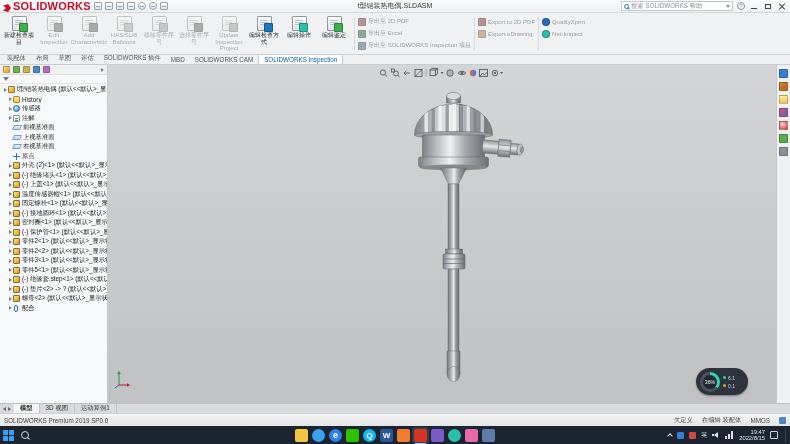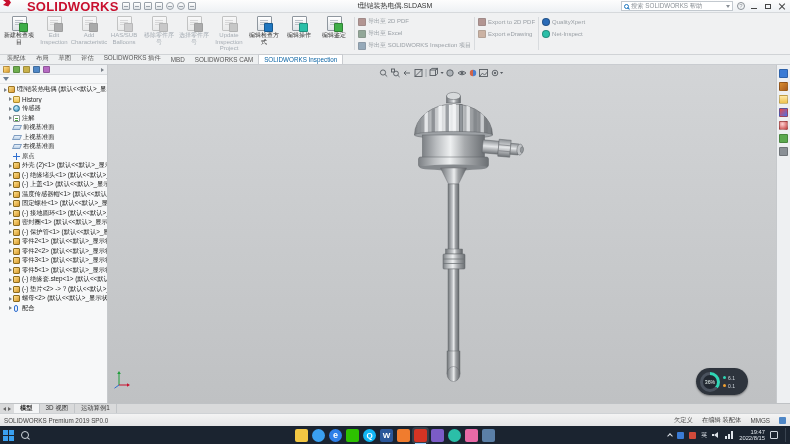--- a/index.html
+++ b/index.html
@@ -1,21 +1,21 @@
 <!DOCTYPE html>
 <html><head>
 <meta charset="utf-8">
 <style>
   *{margin:0;padding:0;box-sizing:border-box;font-family:"Liberation Sans",sans-serif}
   html,body{width:790px;height:444px;overflow:hidden;background:#fff}
   .app{position:relative;width:790px;height:444px;display:flex;flex-direction:column;font-size:7px;color:#222;user-select:none}
 
   
   .titlebar{height:13px;display:flex;align-items:center;gap:3px;background:linear-gradient(#fdfdfd,#eef1f4);border-bottom:1px solid #d6d9dc;padding:0 3px;position:relative}
-  .brand{display:flex;align-items:flex-start;gap:16px;color:#c8102e;font-weight:bold;font-size:13px;letter-spacing:.2px}
+  .brand{display:flex;align-items:flex-end;gap:2px;color:#c8102e;font-weight:bold;font-size:11px;letter-spacing:.2px}
   .sw-logo{width:8px;height:8px;background:#c8102e;clip-path:polygon(0 20%,65% 0,100% 50%,65% 100%,0 80%,38% 50%)}
   .qa{width:8px;height:8px;border:1px solid #9aa2aa;background:linear-gradient(#fff,#dfe3e7);border-radius:1px;position:relative}
   .qa.round{border-radius:50%}
   .qa::after{content:"";position:absolute;left:1px;top:3px;width:4px;height:1px;background:#9aa2aa}
   .tb-title{position:absolute;left:50%;transform:translateX(-50%);color:#333;font-size:7px;white-space:nowrap}
   .tb-right{margin-left:auto;display:flex;align-items:center;gap:4px}
   .searchbox{display:flex;align-items:center;gap:2px;width:112px;height:10px;background:#fff;border:1px solid #c3c9cf;padding:0 2px;color:#8a9096;font-size:6.3px;white-space:nowrap;overflow:hidden}
   .mag{width:5px;height:5px;border:1px solid #1f77c0;border-radius:50%;position:relative;flex:0 0 auto}
   .mag::after{content:"";position:absolute;width:3px;height:1px;background:#1f77c0;right:-2px;bottom:-1px;transform:rotate(40deg)}
   .chev-d{width:0;height:0;border-left:2.5px solid transparent;border-right:2.5px solid transparent;border-top:3px solid #8a9096;margin-left:auto}

